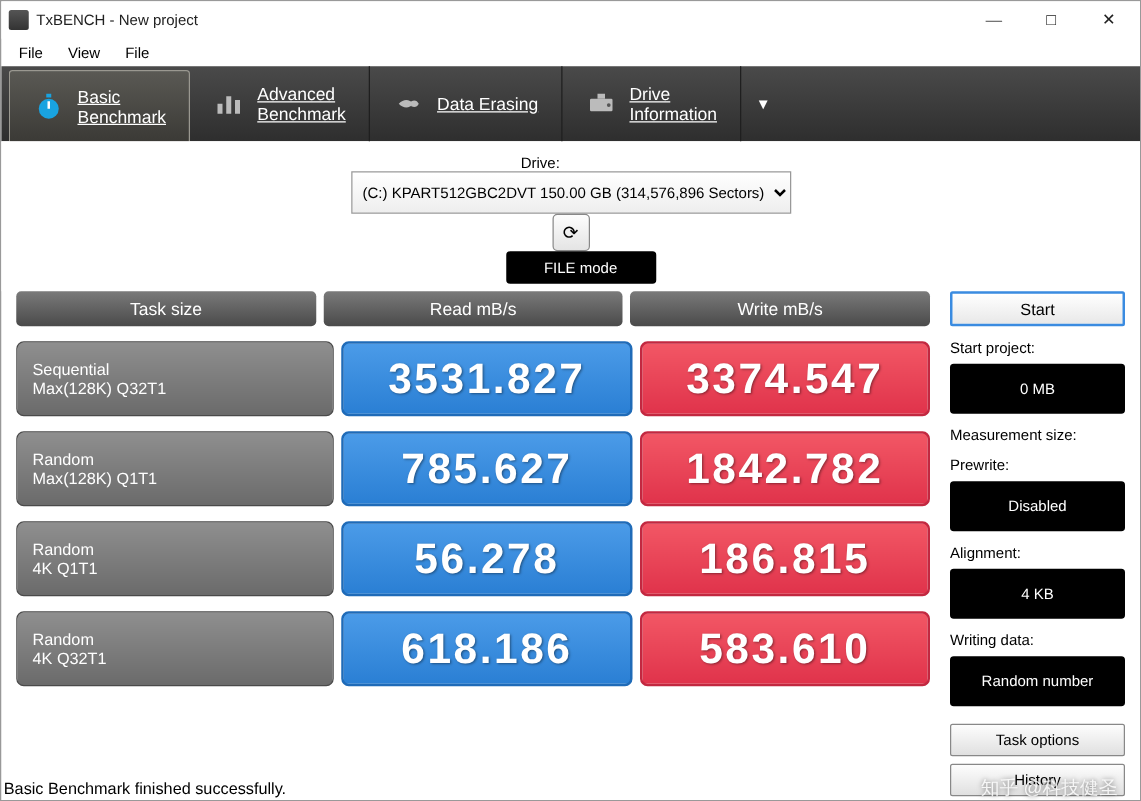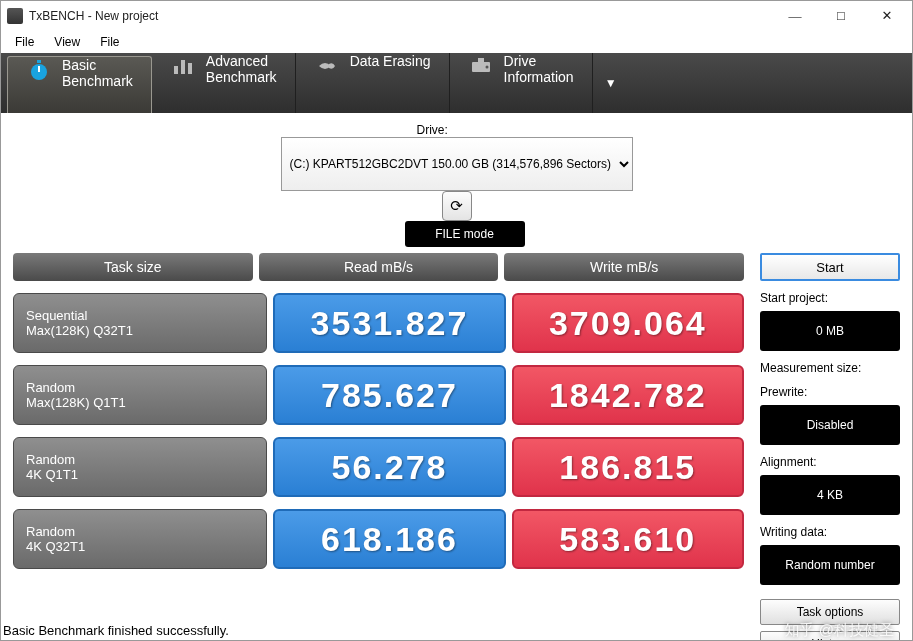--- a/index.html
+++ b/index.html
@@ -4,27 +4,27 @@
 <style>
 * { box-sizing: border-box; margin: 0; padding: 0; font-family: "Segoe UI", Tahoma, sans-serif; }
 body { background: #fff; width: 913px; height: 641px; overflow: hidden; position: relative; border: 1px solid #999; }
 .titlebar { height: 30px; display: flex; align-items: center; padding: 0 2px 0 6px; background: #fff; }
 .titlebar .icon { width: 16px; height: 16px; margin-right: 6px; background: linear-gradient(#555,#333); border-radius: 2px; }
 .titlebar .title { flex: 1; font-size: 12px; color: #222; }
 .titlebar .winbtn { width: 46px; height: 30px; display: flex; align-items: center; justify-content: center; font-size: 13px; font-family: "Segoe UI Symbol"; color: #222; }
 .menubar { height: 22px; display: flex; align-items: center; padding: 0 4px; font-size: 12px; }
 .menubar div { padding: 2px 10px; }
 .ribbon { background: linear-gradient(#4a4a4a,#2e2e2e); height: 60px; display: flex; align-items: stretch; padding: 0 0 0 0; }
-.ribbon .tab { display: flex; gap: 10px; padding: 0 18px; color: #fff; font-size: 14px; border-right: 1px solid #1f1f1f; }
+.ribbon .tab { display: flex; align-items: center; gap: 10px; padding: 0 18px; color: #fff; font-size: 14px; border-right: 1px solid #1f1f1f; text-decoration: underline; }
 .ribbon .tab.active { background: linear-gradient(#5a5954,#3b3a36); border: 1px solid #9a9890; border-bottom: none; border-radius: 3px 3px 0 0; margin: 3px 0 0 6px; }
 .ribbon .tab .ticon { width: 26px; height: 26px; display: flex; align-items: center; justify-content: center; }
 .ribbon .dd { width: 36px; display: flex; align-items: center; justify-content: center; color: #fff; font-size: 12px; }
 .driverow { display: flex; align-items: center; padding: 10px 12px 6px 12px; gap: 0; background:#fff;flex-direction:column; }
 .driverow .lbl { font-size: 12px; width: 80px; }
-.driverow select { flex: 1; height: 26px; font-size: 12px; padding: 18px 4px; border: 1px solid #999; background: linear-gradient(#fff,#eee); }
+.driverow select { flex: 1; height: 26px; font-size: 12px; padding: 8px 4px; border: 1px solid #999; background: linear-gradient(#fff,#eee); text-align: right; }
 .driverow .refresh { width: 30px; height: 30px; border: 1px solid #888; border-radius: 4px; background: linear-gradient(#fdfdfd,#e4e4e4); display:flex; align-items:center; justify-content:center; font-family:"Segoe UI Symbol"; font-size:15px; }
 .driverow .filemode { width: 120px; height: 26px; background: #000; color: #fff; font-size: 12px; border-radius: 3px; display:flex; align-items:center; justify-content:center; margin-left: 16px; }
 .workarea { display: flex; padding: 0 12px 0 12px; gap: 16px; }
 .left { flex: 1; }
 .headerrow { display: flex; gap: 6px; }
 .headerrow .hcell { flex: 1; background: linear-gradient(#7a7a7a,#4a4a4a); color: #fff; font-size: 14px; text-align: center; padding: 6px 0; border-radius: 4px; }
 .headerrow .hcell:first-child { flex: 1; }
 .row { display: flex; gap: 6px; margin-top: 12px; }
 .row .task { flex: 1; background: linear-gradient(#8f8f8f,#6a6a6a); border: 1px solid #4a4a4a; border-radius: 6px; color: #fff; padding: 14px 12px; font-size: 13px; display:flex; flex-direction:column; justify-content:center; }
 .row .task .l1 { font-size: 13px; }
@@ -119,21 +119,21 @@
       <div class="hcell">Read mB/s</div>
       <div class="hcell">Write mB/s</div>
     </div>
 
     <div class="row">
       <div class="task">
         <span class="l1">Sequential</span>
         <span class="l2">Max(128K) Q32T1</span>
       </div>
       <div class="val read">3531.827</div>
-      <div class="val write">3709.064</div>
+      <div class="val write">3374.547</div>
     </div>
 
     <div class="row">
       <div class="task">
         <span class="l1">Random</span>
         <span class="l2">Max(128K) Q1T1</span>
       </div>
       <div class="val read">785.627</div>
       <div class="val write">1842.782</div>
     </div>

